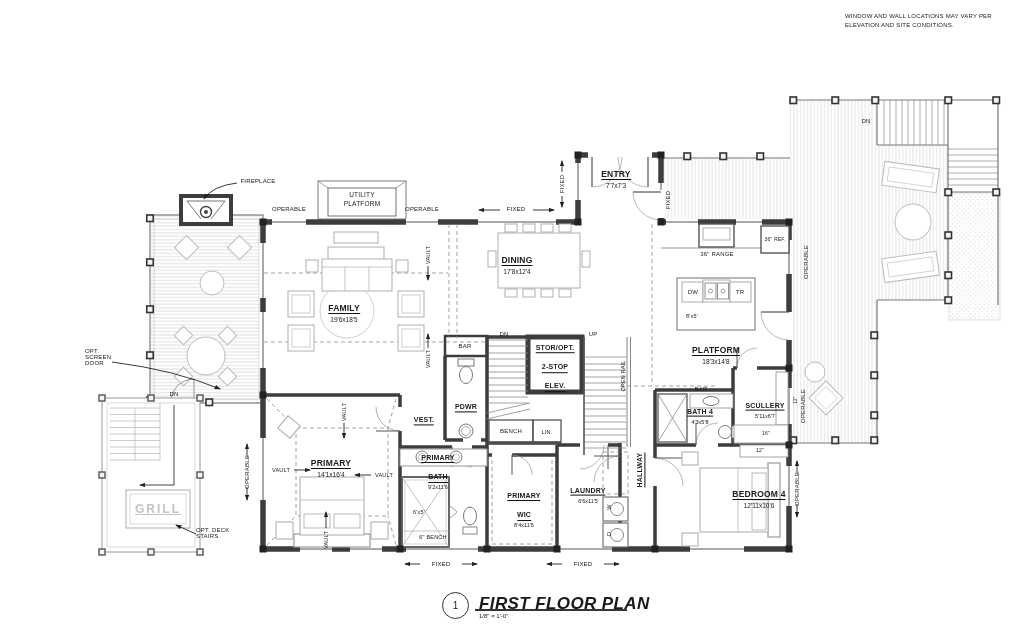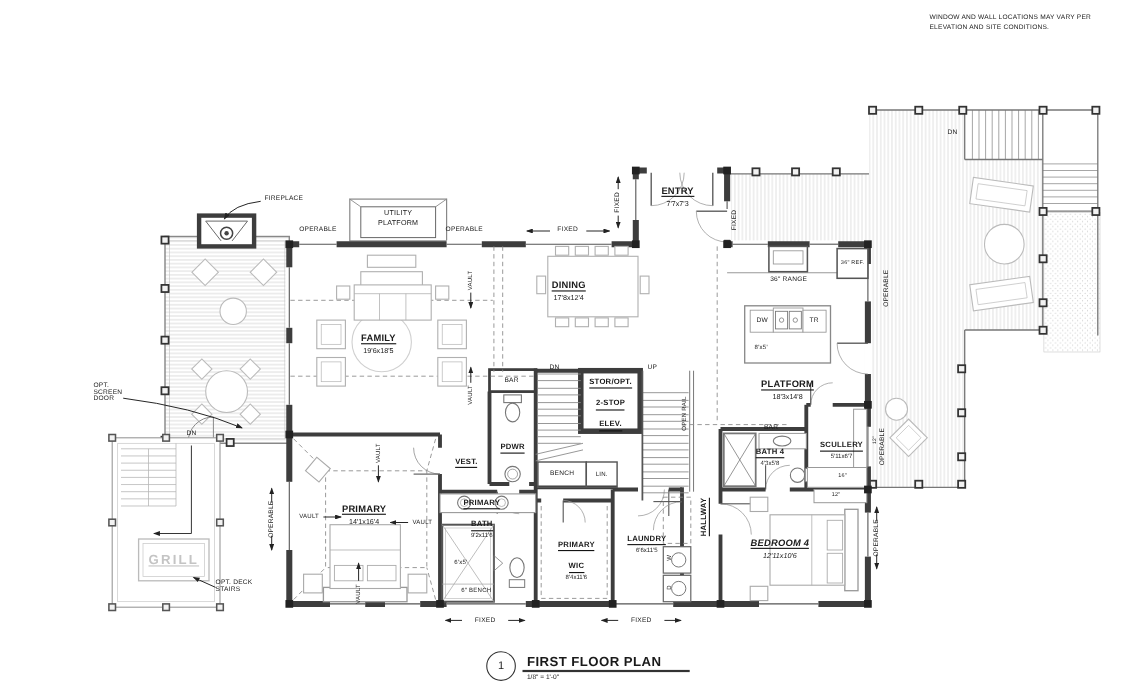--- a/index.html
+++ b/index.html
@@ -16,21 +16,21 @@
   .room .ln{display:block;}
   .room .nm{display:inline-block;font-weight:bold;font-size:8.5px;letter-spacing:.2px;
             border-bottom:1px solid #111;}
   .room.small .nm{font-size:7px;}
   .room .dm{display:block;font-size:6.5px;margin-top:1px;}
   .room.small .dm{font-size:5.5px;}
   .note{font-size:6px;line-height:1.55;color:#222;}
   .grill-lbl{color:#c4c4c4;font-weight:bold;font-size:12px;letter-spacing:2px;}
   .tb-circle{position:absolute;left:442px;top:592px;width:25px;height:25px;border:1.3px solid #333;
              border-radius:50%;display:flex;align-items:center;justify-content:center;font-size:10px;}
-  .tb-title{position:absolute;left:479px;top:594px;font-size:12px;font-weight:bold;letter-spacing:.4px;}
+  .tb-title{position:absolute;left:479px;top:594px;font-size:17px;font-weight:bold;letter-spacing:.4px;font-style:italic;}
   .tb-line{position:absolute;left:475px;top:609px;width:152px;height:1.5px;background:#333;}
   .tb-scale{position:absolute;left:479px;top:613px;font-size:6px;}
 </style>
 </head>
 <body>
 
 <div class="sheet">
 
 <svg width="1024" height="627" viewBox="0 0 1024 627">
   <defs>
@@ -459,21 +459,21 @@
   <span class="ln"><span class="nm">WIC</span></span>
   <span class="dm">8'4x11'6</span>
 </div>
 <div class="room small" style="left:588px;top:491px;">
   <span class="ln"><span class="nm">LAUNDRY</span></span>
   <span class="dm">6'6x11'5</span>
 </div>
 <div class="room small v" style="left:637px;top:470px;">
   <span class="ln"><span class="nm">HALLWAY</span></span>
 </div>
-<div class="room" style="left:709px;top:496px;font-style:italic;">
+<div class="room" style="left:759px;top:496px;">
   <span class="ln"><span class="nm">BEDROOM 4</span></span>
   <span class="dm">12'11x10'6</span>
 </div>
 <div class="room small" style="left:700px;top:412px;">
   <span class="ln"><span class="nm">BATH 4</span></span>
   <span class="dm">4'3x5'8</span>
 </div>
 <div class="room small" style="left:765px;top:406px;">
   <span class="ln"><span class="nm">SCULLERY</span></span>
   <span class="dm">5'11x6'7</span>

